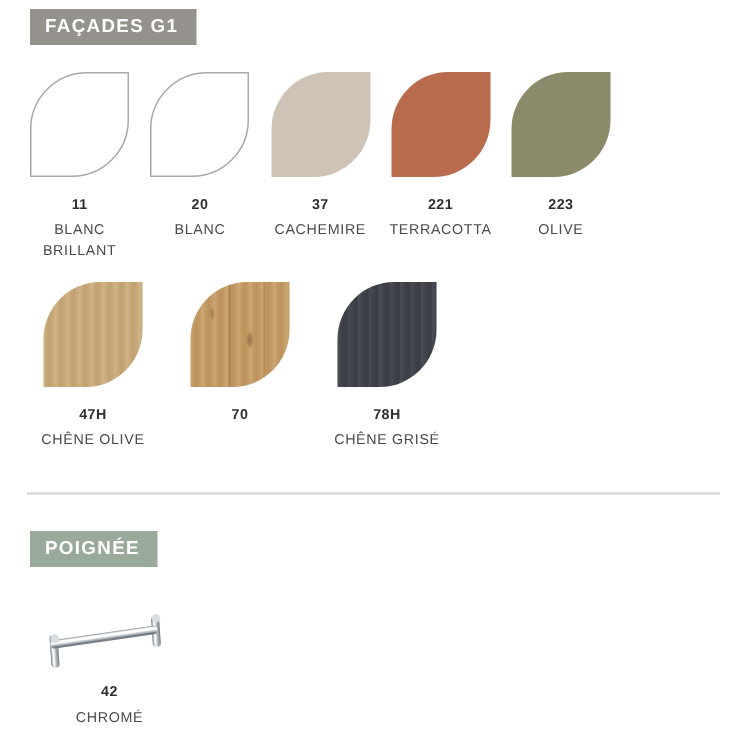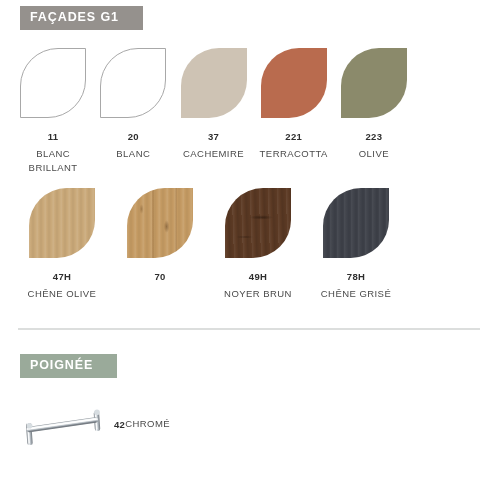--- a/index.html
+++ b/index.html
@@ -16,21 +16,21 @@
     position: relative;
   }
 
   
   .section-badge {
     display: inline-block;
     color: #ffffff;
     font-size: 12.5px;
     font-weight: bold;
     letter-spacing: 0.9px;
-    padding: 5px 24px 5px 10px;
+    padding: 5px 12px 5px 10px;
     line-height: 1.1;
   }
   .badge-facades { background: #95918d; }
   .badge-poignee { background: #9aaa9a; }
 
   #facades-badge-wrap { position: absolute; left: 20px; top: 6px; }
   #poignee-badge-wrap { position: absolute; left: 20px; top: 354px; border-radius: 10px; }
 
   
   .swatch-row {
@@ -149,21 +149,21 @@
     background: #dcdedd;
   }
 
   
   #poignee-cell {
     position: absolute;
     left: 18px;
     top: 392px;
     width: 110px;
     display: flex;
-    flex-direction: row;
+    flex-direction: column;
     align-items: center;
   }
   .handle-art {
     width: 96px;
     height: 58px;
     position: relative;
   }
   .handle-svg { display: block; }
   #poignee-cell .swatch-code { margin-top: 6px; }
 </style>
@@ -215,25 +215,20 @@
     <div class="swatch-shape grain-v" style="background: rgb(201, 168, 120);"></div>
     <div class="swatch-code">47H</div>
     <div class="swatch-name">CHÊNE OLIVE</div>
   </div>
 
   <div class="swatch-cell">
     <div class="swatch-shape grain-v grain-planks" style="background: rgb(196, 154, 98);"></div>
     <div class="swatch-code">70</div>
   </div>
 
-  <div class="swatch-cell">
-    <div class="swatch-shape grain-h" style="background: rgb(92, 58, 36);"></div>
-    <div class="swatch-code">49H</div>
-    <div class="swatch-name">NOYER BRUN</div>
-  </div>
 
   <div class="swatch-cell">
     <div class="swatch-shape grain-slate" style="background: rgb(63, 66, 74);"></div>
     <div class="swatch-code">78H</div>
     <div class="swatch-name">CHÊNE GRISÉ</div>
   </div>
 
 </div>
 
 <div id="divider" style="background: rgb(220, 222, 221);"></div>

